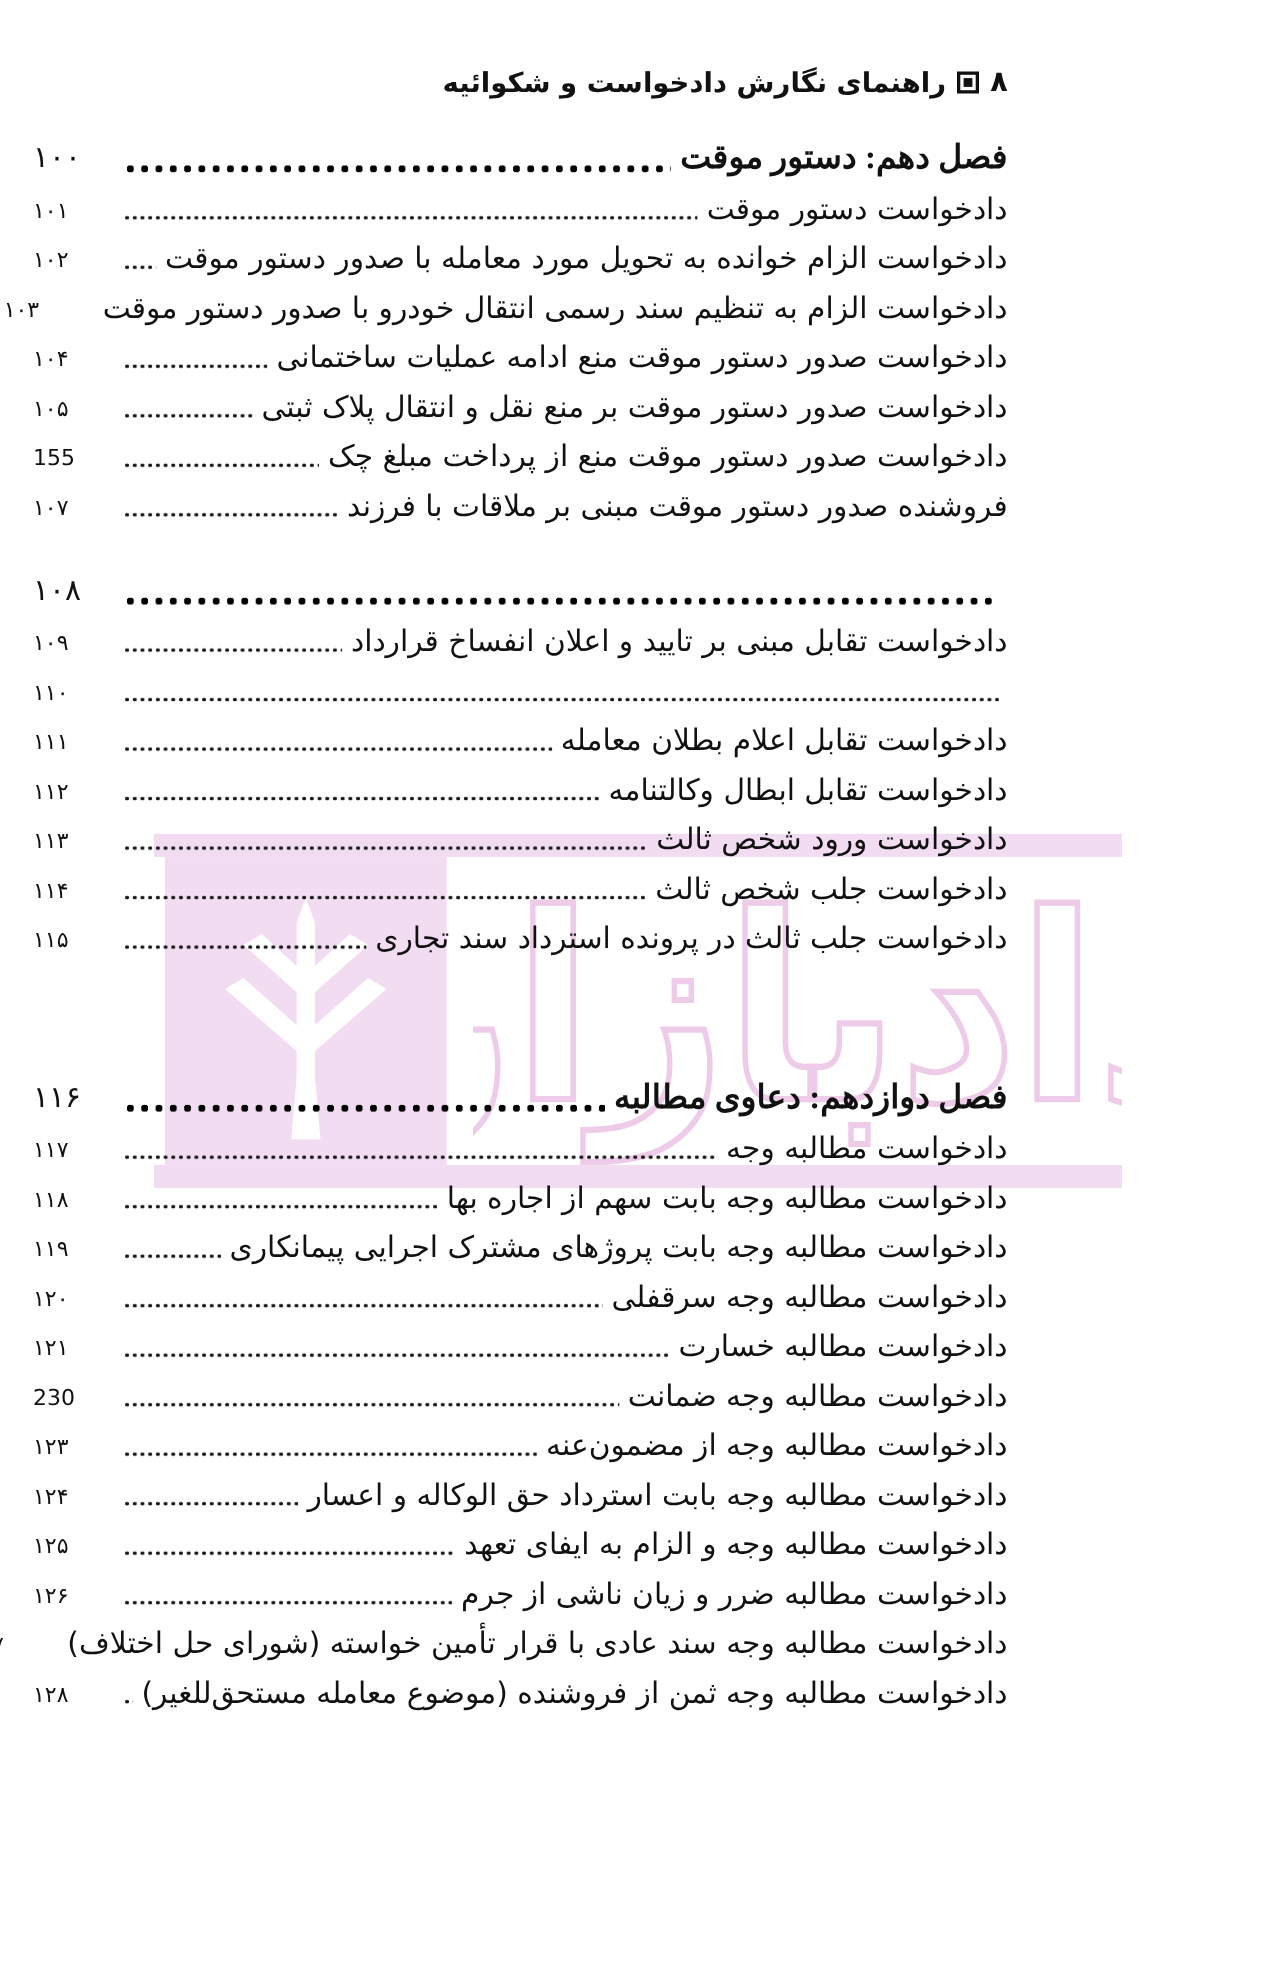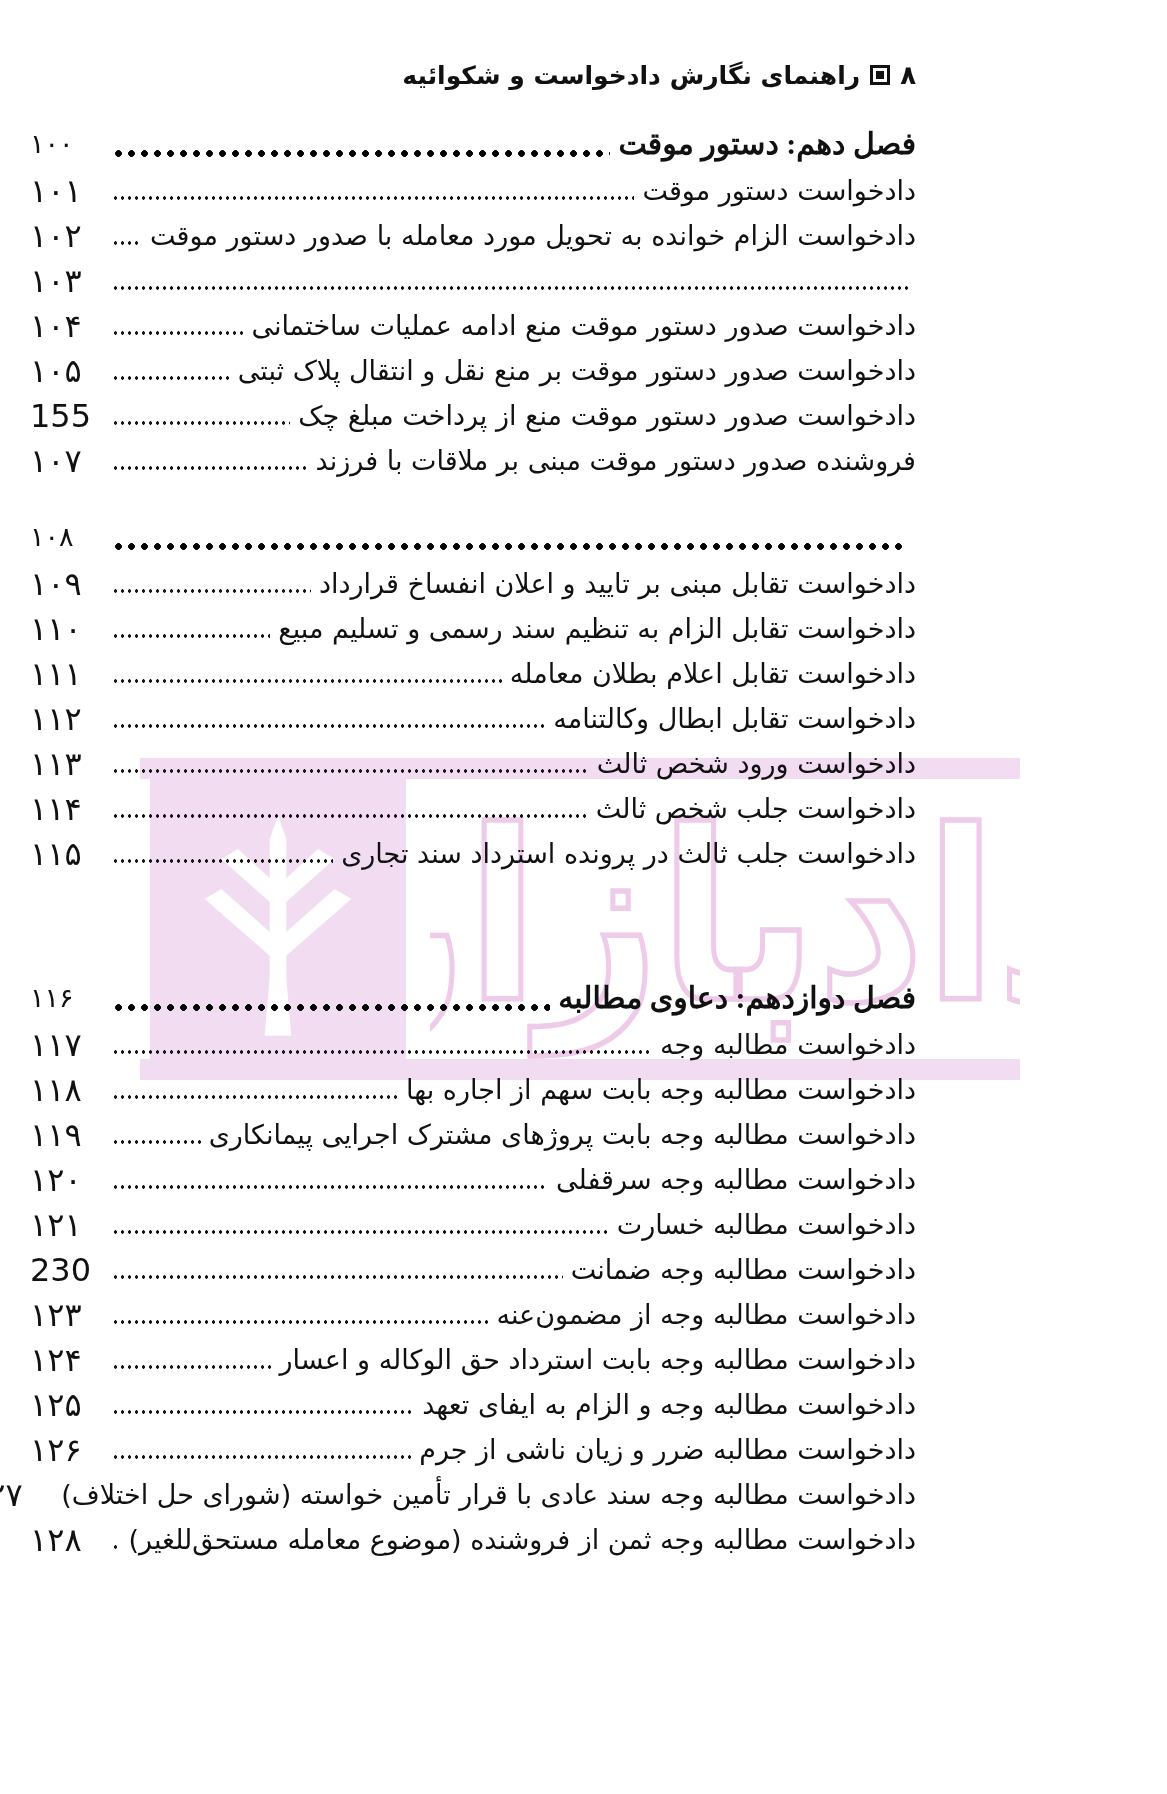--- a/index.html
+++ b/index.html
@@ -34,21 +34,21 @@
   .toc{margin-top:28px;}
   .row{display:flex;align-items:center;}
   .row .title{flex:0 0 auto;white-space:nowrap;}
   .row .leader{flex:1 1 auto;align-self:flex-end;
     background-image:radial-gradient(circle, #161616 1.5px, transparent 1.9px);
     background-size:7px 8px;background-repeat:repeat-x;height:8px;
     margin:0 8px 11px 8px;}
   .row .pagenum{flex:0 0 auto;direction:ltr;text-align:left;min-width:74px;}
 
   .row.entry{height:45px;font-size:27px;}
-  .row.entry .pagenum{font-size:32px;}
+  .row.entry .pagenum{font-size:20px;}
 
   .row.chapter{height:50px;margin-top:28px;font-weight:bold;}
   .row.chapter .title{font-size:30px;font-family:Liberation Serif, serif;}
   .row.chapter .pagenum{font-size:27px;font-weight:normal;}
   .row.chapter .leader{height:13px;
     background-image:radial-gradient(circle, #000 3.1px, transparent 3.5px);
     background-size:13px 13px;margin:0 8px 8px 8px;}
 
   .toc-sec:first-child .row.chapter{margin-top:0;}
   .toc-sec[data-index="2"] .row.chapter{margin-top:96px;}
@@ -94,20 +94,21 @@
             <span class="title">دادخواست دستور موقت</span>
             <span class="leader"></span>
             <span class="pagenum">۱۰۱</span>
           </div>
           <div class="row entry" dir="rtl">
             <span class="title">دادخواست الزام خوانده به تحویل مورد معامله با صدور دستور موقت</span>
             <span class="leader"></span>
             <span class="pagenum">۱۰۲</span>
           </div>
           <div class="row entry" dir="rtl">
+            <span class="title">دادخواست الزام به تنظیم سند رسمی انتقال خودرو با صدور دستور موقت</span>
             <span class="leader"></span>
             <span class="pagenum">۱۰۳</span>
           </div>
           <div class="row entry" dir="rtl">
             <span class="title">دادخواست صدور دستور موقت منع ادامه عملیات ساختمانی</span>
             <span class="leader"></span>
             <span class="pagenum">۱۰۴</span>
           </div>
           <div class="row entry" dir="rtl">
             <span class="title">دادخواست صدور دستور موقت بر منع نقل و انتقال پلاک ثبتی</span>
@@ -129,21 +130,20 @@
           <div class="row chapter" dir="rtl">
             <span class="leader"></span>
             <span class="pagenum">۱۰۸</span>
           </div>
           <div class="row entry" dir="rtl">
             <span class="title">دادخواست تقابل مبنی بر تایید و اعلان انفساخ قرارداد</span>
             <span class="leader"></span>
             <span class="pagenum">۱۰۹</span>
           </div>
           <div class="row entry" dir="rtl">
-            <span class="title">دادخواست تقابل الزام به تنظیم سند رسمی و تسلیم مبیع</span>
             <span class="leader"></span>
             <span class="pagenum">۱۱۰</span>
           </div>
           <div class="row entry" dir="rtl">
             <span class="title">دادخواست تقابل اعلام بطلان معامله</span>
             <span class="leader"></span>
             <span class="pagenum">۱۱۱</span>
           </div>
           <div class="row entry" dir="rtl">
             <span class="title">دادخواست تقابل ابطال وکالتنامه</span>

